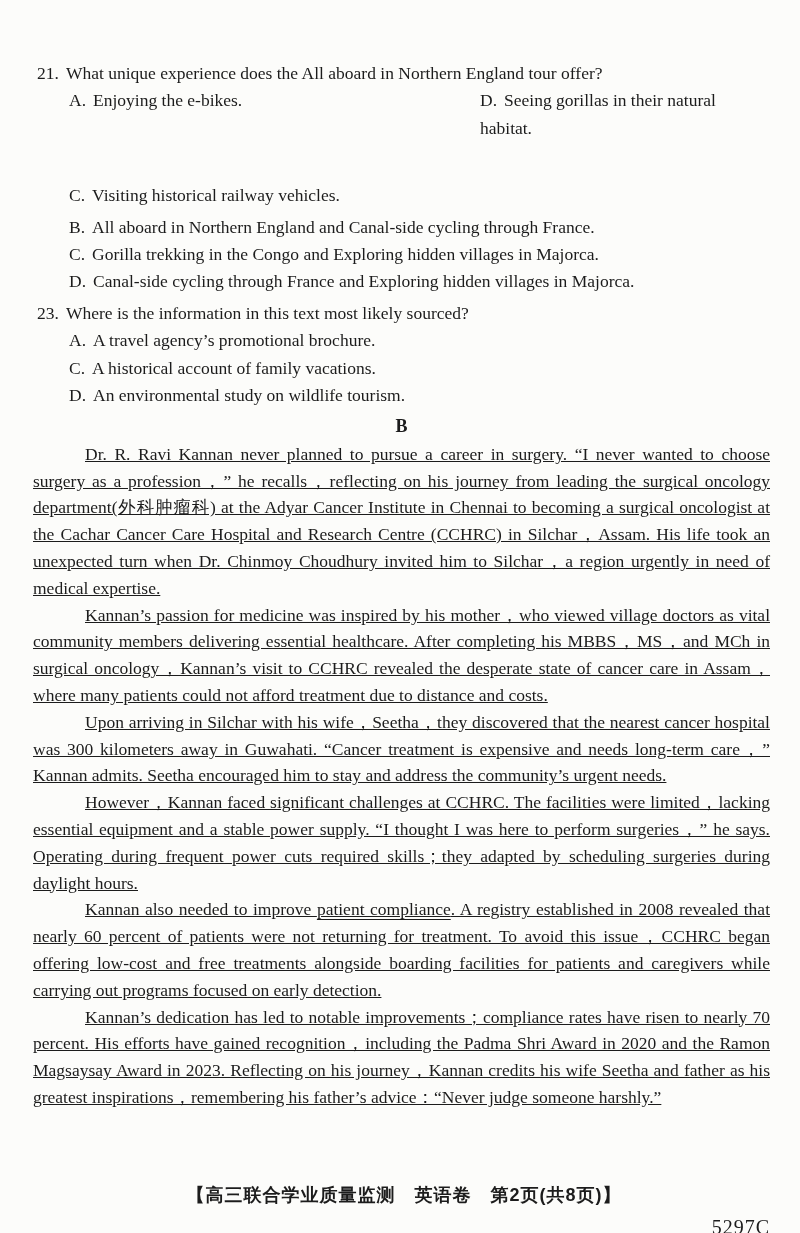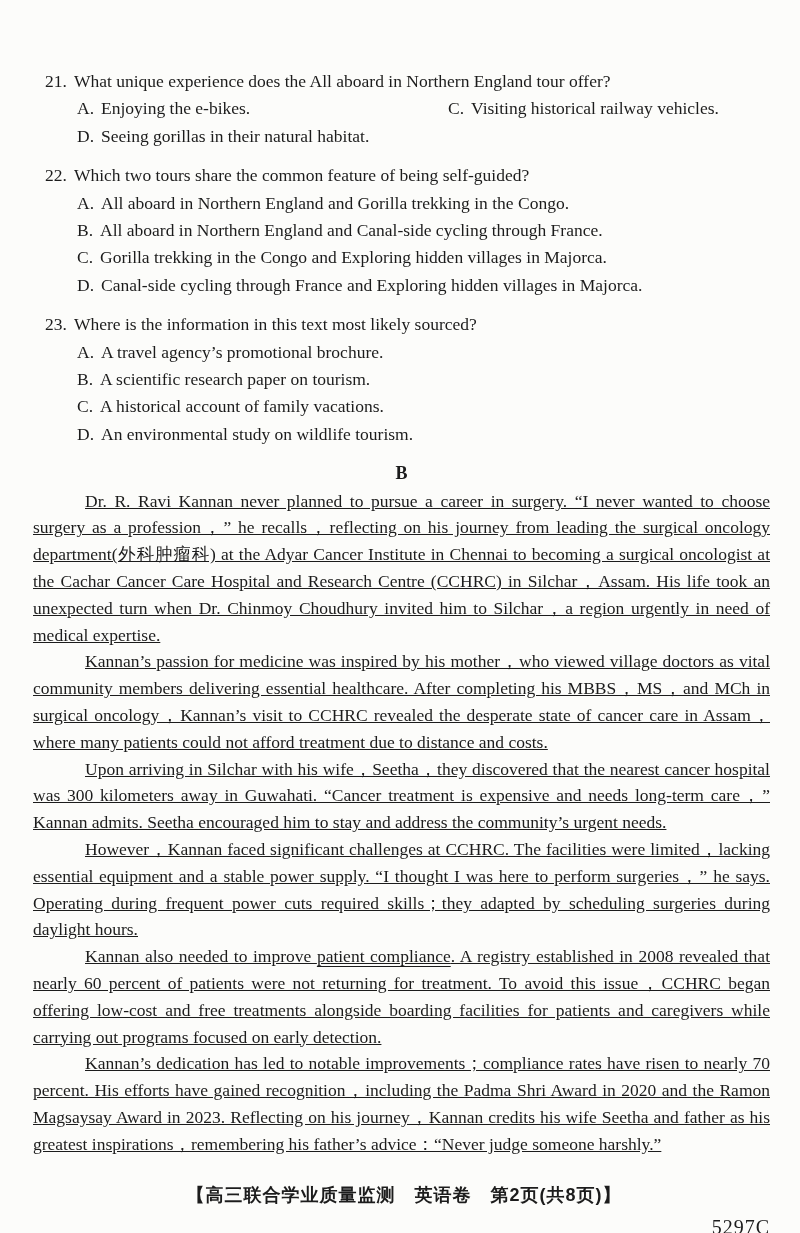--- a/index.html
+++ b/index.html
@@ -11,25 +11,25 @@
     overflow:hidden;
     color:#1c1c1c;
     font-family:"Liberation Serif","DejaVu Serif",serif;
   }
   .content{
     position:absolute;
     left:33px;top:56px;width:737px;
     font-size:17.5px;
   }
   .questions{line-height:27.4px;}
-  .question{margin:12px;}
+  .question{margin:4px;}
   .q-head{padding-left:34px;text-indent:-34px;}
   .q-num{margin-right:7px;}
   .options{padding-left:32px;}
-  .options.grid{display:grid;grid-template-columns:371px auto;}
+  .options.grid{display:grid;grid-template-columns:371px auto;gap:40px;}
   .option{margin:0;}
   .opt-label{margin-right:7px;}
   .section-label{
     text-align:center;
     font-weight:bold;
     line-height:27.4px;
     font-size:18px;
   }
   .passage p{
     margin:0;
@@ -62,38 +62,35 @@
 </head>
 <body>
 
 <div class="page">
   <main class="content">
     <section class="questions" id="questions">
         <div class="question">
           <div class="q-head"><span class="q-num">21.</span><span>What unique experience does the All aboard in Northern England tour offer?</span></div>
           <div class="options grid">
             <div class="option"><span class="opt-label">A.</span><span>Enjoying the e-bikes.</span></div>
+            <div class="option"><span class="opt-label">D.</span><span>Seeing gorillas in their natural habitat.</span></div>
             <div class="option"><span class="opt-label">C.</span><span>Visiting historical railway vehicles.</span></div>
-            <div class="option"><span class="opt-label">D.</span><span>Seeing gorillas in their natural habitat.</span></div>
           </div>
         </div>
         <div class="question">
-          <div class="q-head"><span class="q-num">22.</span><span>Which two tours share the common feature of being self-guided?</span></div>
           <div class="options">
-            <div class="option"><span class="opt-label">A.</span><span>All aboard in Northern England and Gorilla trekking in the Congo.</span></div>
             <div class="option"><span class="opt-label">B.</span><span>All aboard in Northern England and Canal-side cycling through France.</span></div>
             <div class="option"><span class="opt-label">C.</span><span>Gorilla trekking in the Congo and Exploring hidden villages in Majorca.</span></div>
             <div class="option"><span class="opt-label">D.</span><span>Canal-side cycling through France and Exploring hidden villages in Majorca.</span></div>
           </div>
         </div>
         <div class="question">
           <div class="q-head"><span class="q-num">23.</span><span>Where is the information in this text most likely sourced?</span></div>
           <div class="options">
             <div class="option"><span class="opt-label">A.</span><span>A travel agency’s promotional brochure.</span></div>
-            <div class="option"><span class="opt-label">B.</span><span>A scientific research paper on tourism.</span></div>
             <div class="option"><span class="opt-label">C.</span><span>A historical account of family vacations.</span></div>
             <div class="option"><span class="opt-label">D.</span><span>An environmental study on wildlife tourism.</span></div>
           </div>
         </div>
       </section>
     <div class="section-label">B</div>
     <section class="passage" id="passage">
         <p><span>Dr. R. Ravi Kannan never planned to pursue a career in surgery. “I never wanted to choose surgery as a profession，” he recalls，reflecting on his journey from leading the surgical oncology department(外科肿瘤科) at the Adyar Cancer Institute in Chennai to becoming a surgical oncologist at the Cachar Cancer Care Hospital and Research Centre (CCHRC) in Silchar，Assam. His life took an unexpected turn when Dr. Chinmoy Choudhury invited him to Silchar，a region urgently in need of medical expertise.</span></p>
         <p><span>Kannan’s passion for medicine was inspired by his mother，who viewed village doctors as vital community members delivering essential healthcare. After completing his MBBS，MS，and MCh in surgical oncology，Kannan’s visit to CCHRC revealed the desperate state of cancer care in Assam，where many patients could not afford treatment due to distance and costs.</span></p>
         <p><span>Upon arriving in Silchar with his wife，Seetha，they discovered that the nearest cancer hospital was 300 kilometers away in Guwahati. “Cancer treatment is expensive and needs long-term care，” Kannan admits. Seetha encouraged him to stay and address the community’s urgent needs.</span></p>

